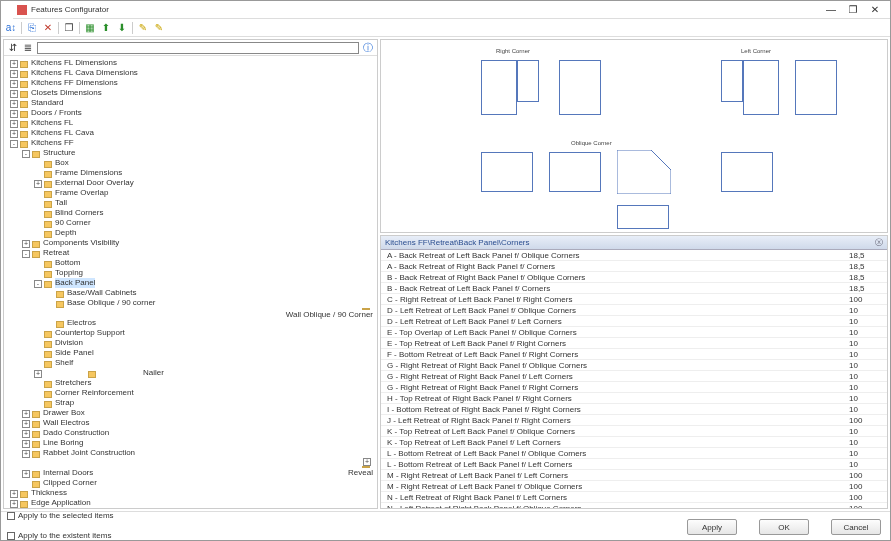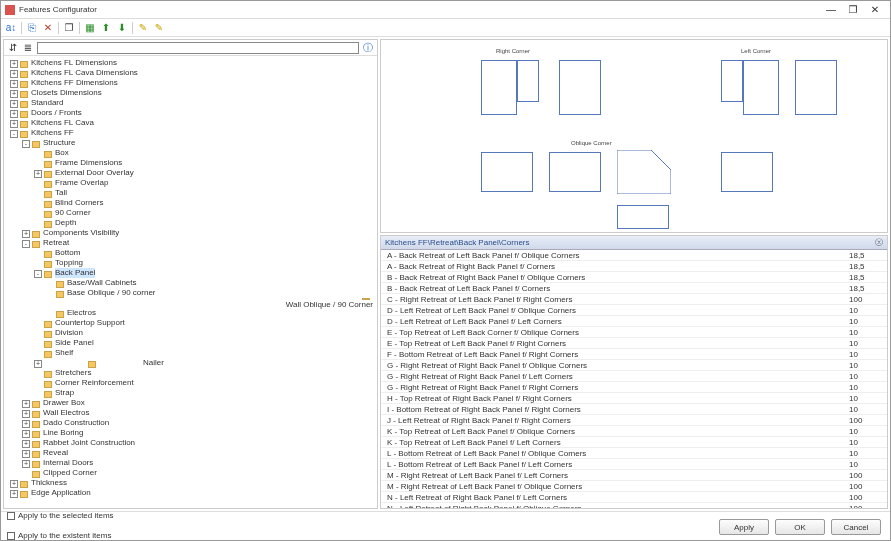--- a/index.html
+++ b/index.html
@@ -15,20 +15,21 @@
     border: 1px solid #999;
   }
   
   .titlebar {
     height: 18px;
     background: #fff;
     border-bottom: 1px solid #ddd;
     display: flex;
     align-items: center;
     padding: 0 4px;
+    margin-left: 12px;
   }
   .titlebar .app-icon {
     width: 10px; height: 10px;
     background: #d9534f;
     margin-right: 4px;
   }
   .titlebar .title { flex: 0 0 auto; font-size: 8px; }
   .titlebar .spacer { flex: 1; }
   .titlebar .win-btn {
     width: 22px; height: 16px;
@@ -183,21 +184,21 @@
     justify-content: center;
     gap: 11px;
   }
   .chk { display: flex; align-items: center; gap: 3px; font-size: 8px; }
   .chk .box { width:8px; height:8px; border:1px solid #666; background:#fff; }
   .buttons {
     position: absolute;
     right: 10px;
     bottom: 6px;
     display: flex;
-    gap: 6px;
+    gap: 22px;
   }
   .btn {
     min-width: 50px;
     height: 16px;
     border: 1px solid #999;
     background: linear-gradient(#fdfdfd,#e6e6e6);
     font-size: 8px;
     display: flex;
     align-items: center;
     justify-content: center;
@@ -270,20 +271,25 @@
           <span class="label">Standard</span>
         </div>
         <div class="node" style="padding-left: 2px;">
           <span class="toggle">+</span>
           <span class="folder"></span>
           <span class="label">Doors / Fronts</span>
         </div>
         <div class="node" style="padding-left: 2px;">
           <span class="toggle">+</span>
           <span class="folder"></span>
+          <span class="label">Kitchens FL</span>
+        </div>
+        <div class="node" style="padding-left: 2px;">
+          <span class="toggle">+</span>
+          <span class="folder"></span>
           <span class="label">Kitchens FL Cava</span>
         </div>
         <div class="node" style="padding-left: 2px;">
           <span class="toggle">-</span>
           <span class="folder"></span>
           <span class="label">Kitchens FF</span>
         </div>
         <div class="node" style="padding-left: 14px;">
           <span class="toggle">-</span>
           <span class="folder"></span>
@@ -432,21 +438,21 @@
         <div class="node" style="padding-left: 14px;">
           <span class="toggle">+</span>
           <span class="folder"></span>
           <span class="label">Line Boring</span>
         </div>
         <div class="node" style="padding-left: 14px;">
           <span class="toggle">+</span>
           <span class="folder"></span>
           <span class="label">Rabbet Joint Construction</span>
         </div>
-        <div class="node" style="padding-left: 14px;">
+        <div class="node" style="padding-left: 14px; flex-direction: column;">
           <span class="toggle">+</span>
           <span class="folder"></span>
           <span class="label">Reveal</span>
         </div>
         <div class="node" style="padding-left: 14px;">
           <span class="toggle">+</span>
           <span class="folder"></span>
           <span class="label">Internal Doors</span>
         </div>
         <div class="node" style="padding-left: 14px;">
@@ -516,21 +522,21 @@
           </div>
           <div class="row">
             <div class="name">D - Left Retreat of Left Back Panel f/ Oblique Corners</div>
             <div class="val">10</div>
           </div>
           <div class="row">
             <div class="name">D - Left Retreat of Left Back Panel f/ Left Corners</div>
             <div class="val">10</div>
           </div>
           <div class="row">
-            <div class="name">E - Top Retreat of Left Back Corner f/ Oblique Corners</div>
+            <div class="name">E - Top Overlap of Left Back Panel f/ Oblique Corners</div>
             <div class="val">10</div>
           </div>
           <div class="row">
             <div class="name">E - Top Retreat of Left Back Panel f/ Right Corners</div>
             <div class="val">10</div>
           </div>
           <div class="row">
             <div class="name">F - Bottom Retreat of Left Back Panel f/ Right Corners</div>
             <div class="val">10</div>
           </div>

